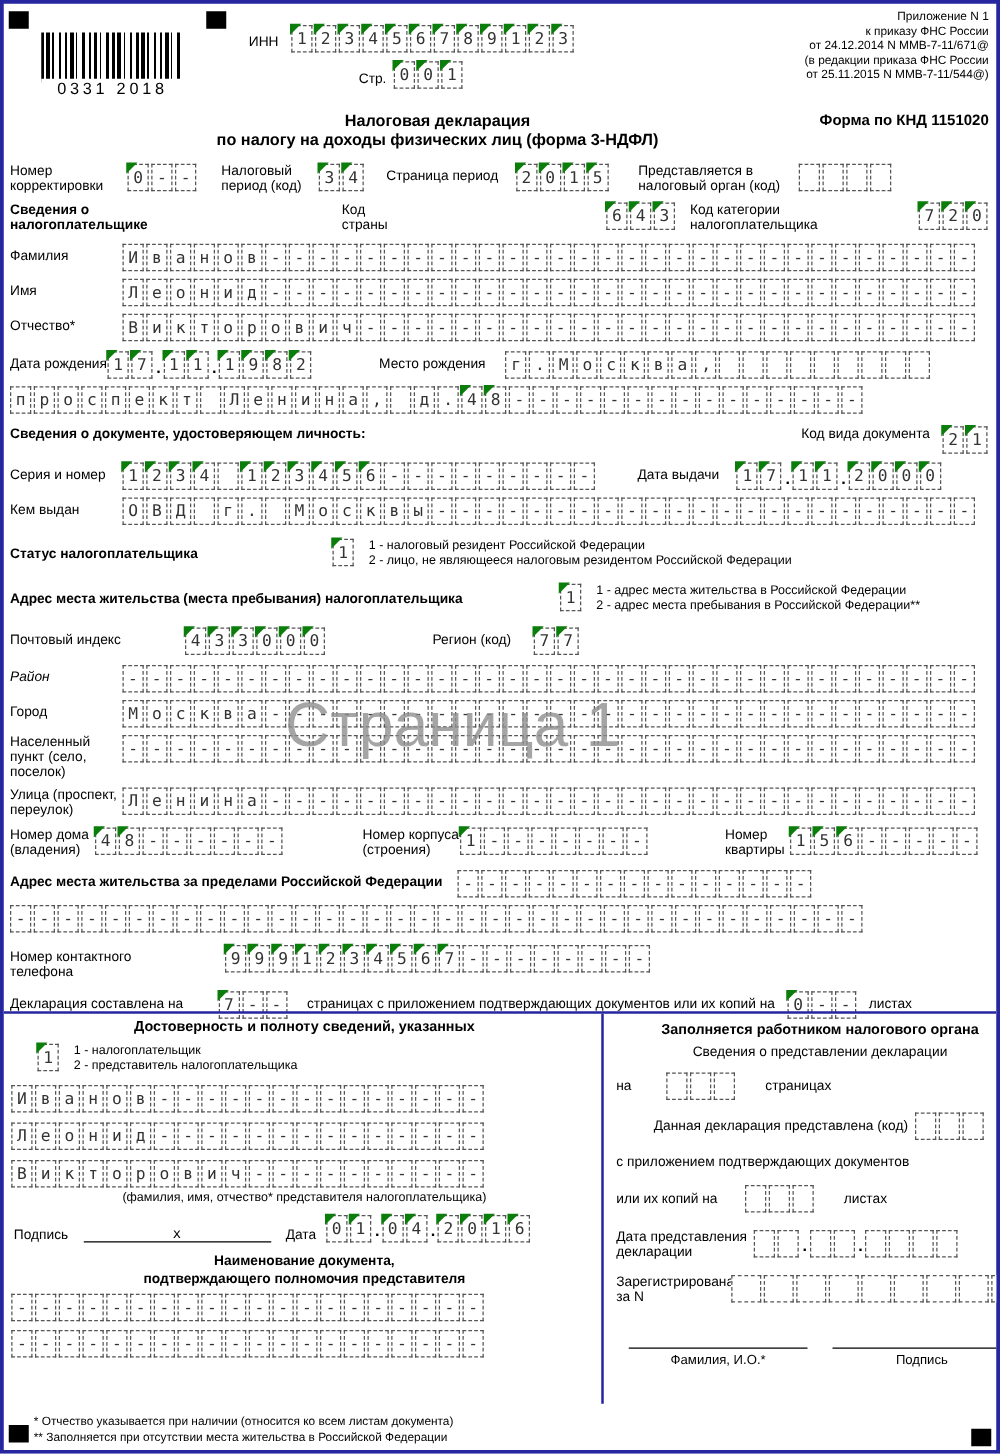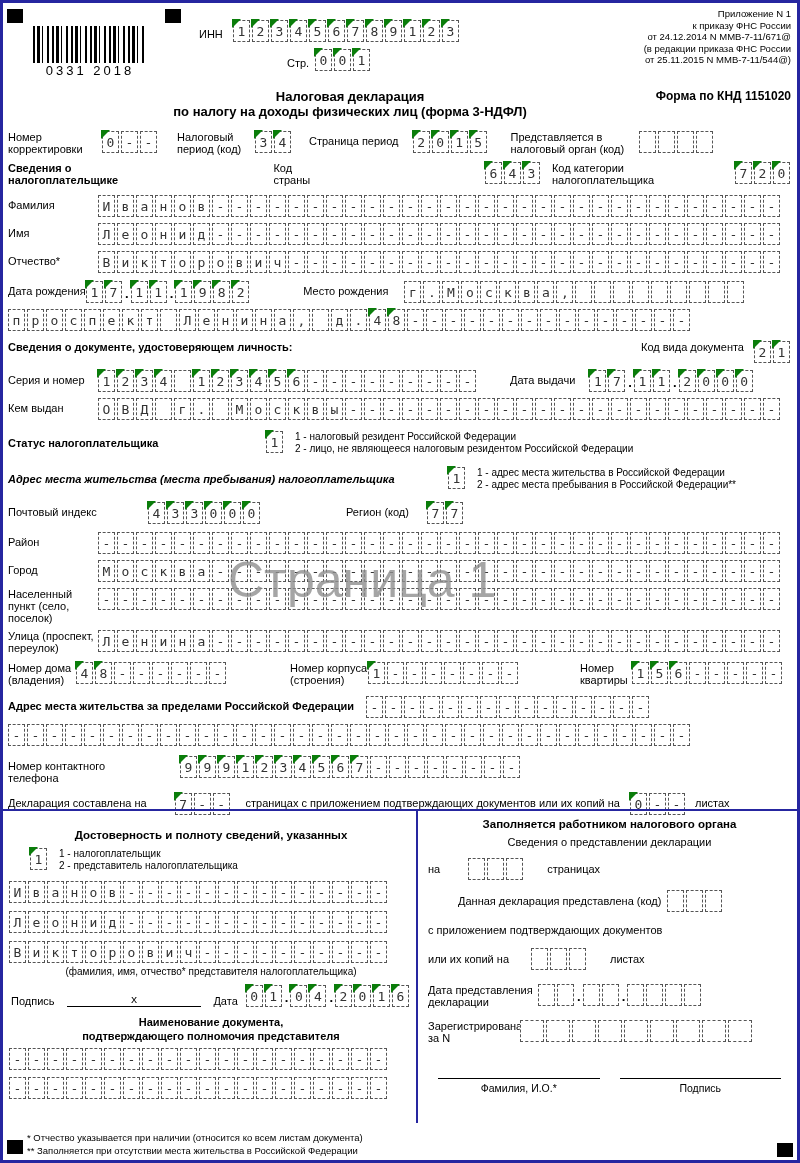--- a/index.html
+++ b/index.html
@@ -29,21 +29,21 @@
   .wide .cell{width:22px;}
   
   .formbody{position:absolute;top:120px;left:0;right:0;}
   .row{display:flex;align-items:flex-start;padding:0 5px;margin-top:6px;}
   .note{font-size:10px;line-height:12px;margin-left:10px;}
   .watermark{position:absolute;top:548px;left:225px;font-size:50px;color:#8f8f8f;opacity:.8;
              pointer-events:none;z-index:5;font-family:"Liberation Sans",sans-serif;}
   
   .bottom{position:absolute;top:806px;left:0;right:0;bottom:0;border-top:2px solid #2626a0;}
   .bcols{display:flex;align-items:stretch;}
-  .bleft{width:415px;flex:none;border-right:2px solid #2626a0;height:312px;padding:15px 0 0 3px;box-sizing:border-box;}
+  .bleft{width:480px;flex:none;border-right:2px solid #2626a0;height:312px;padding:2px 0 0 3px;box-sizing:border-box;}
   .bright{flex:1;padding:2px 6px 0 10px;}
   .c2{text-align:center;font-size:11.5px;font-weight:bold;line-height:14px;margin-top:2px;}
   .cap{text-align:center;font-size:10px;margin-top:3px;}
   .xline{width:150px;border-bottom:1px solid #000;text-align:center;font-size:11px;margin:0 12px;
          font-family:"DejaVu Sans Mono",monospace;}
   .sigline{flex:1;border-top:1.5px solid #000;margin:0 10px;padding-top:3px;text-align:center;font-size:10.5px;}
   .fnotes{margin:8px 0 0 24px;font-size:9.5px;line-height:13px;}
 </style>
 </head>
 <body>
@@ -1035,21 +1035,21 @@
             <b style="font-weight: normal;">1</b>
           </span>
         </div>
       <div class="note">
         <div>1 - налоговый резидент Российской Федерации</div>
         <div>2 - лицо, не являющееся налоговым резидентом Российской Федерации</div>
       </div>
     </div>
 
     <div class="row" style="margin-top:12px;">
-      <div class="lbl b" style="width:440px;margin-top:6px;font-style:italic;">Адрес места жительства (места пребывания) налогоплательщика</div>
+      <div class="lbl b" style="width:440px;margin-top:6px;">Адрес места жительства (места пребывания) налогоплательщика</div>
       <div class="cells">
           <span class="cell">
             <i></i>
             <b style="font-weight: normal;">1</b>
           </span>
         </div>
       <div class="note">
         <div>1 - адрес места жительства в Российской Федерации</div>
         <div>2 - адрес места пребывания в Российской Федерации**</div>
       </div>
@@ -1089,21 +1089,21 @@
             <i></i>
             <b style="font-weight: normal;">7</b>
           </span>
           <span class="cell">
             <i></i>
             <b style="font-weight: normal;">7</b>
           </span>
         </div>
     </div>
 
-    <div class="row" style="margin-top:8px;">
+    <div class="row" style="margin-top:8px;font-style:italic;">
       <div class="lbl" style="width:90px;margin-top:4px;">Район</div>
       <div class="cells">
           <span class="cell">
             <b style="font-weight: normal;">-</b>
           </span>
           <span class="cell">
             <b style="font-weight: normal;">-</b>
           </span>
           <span class="cell">
             <b style="font-weight: normal;">-</b>

